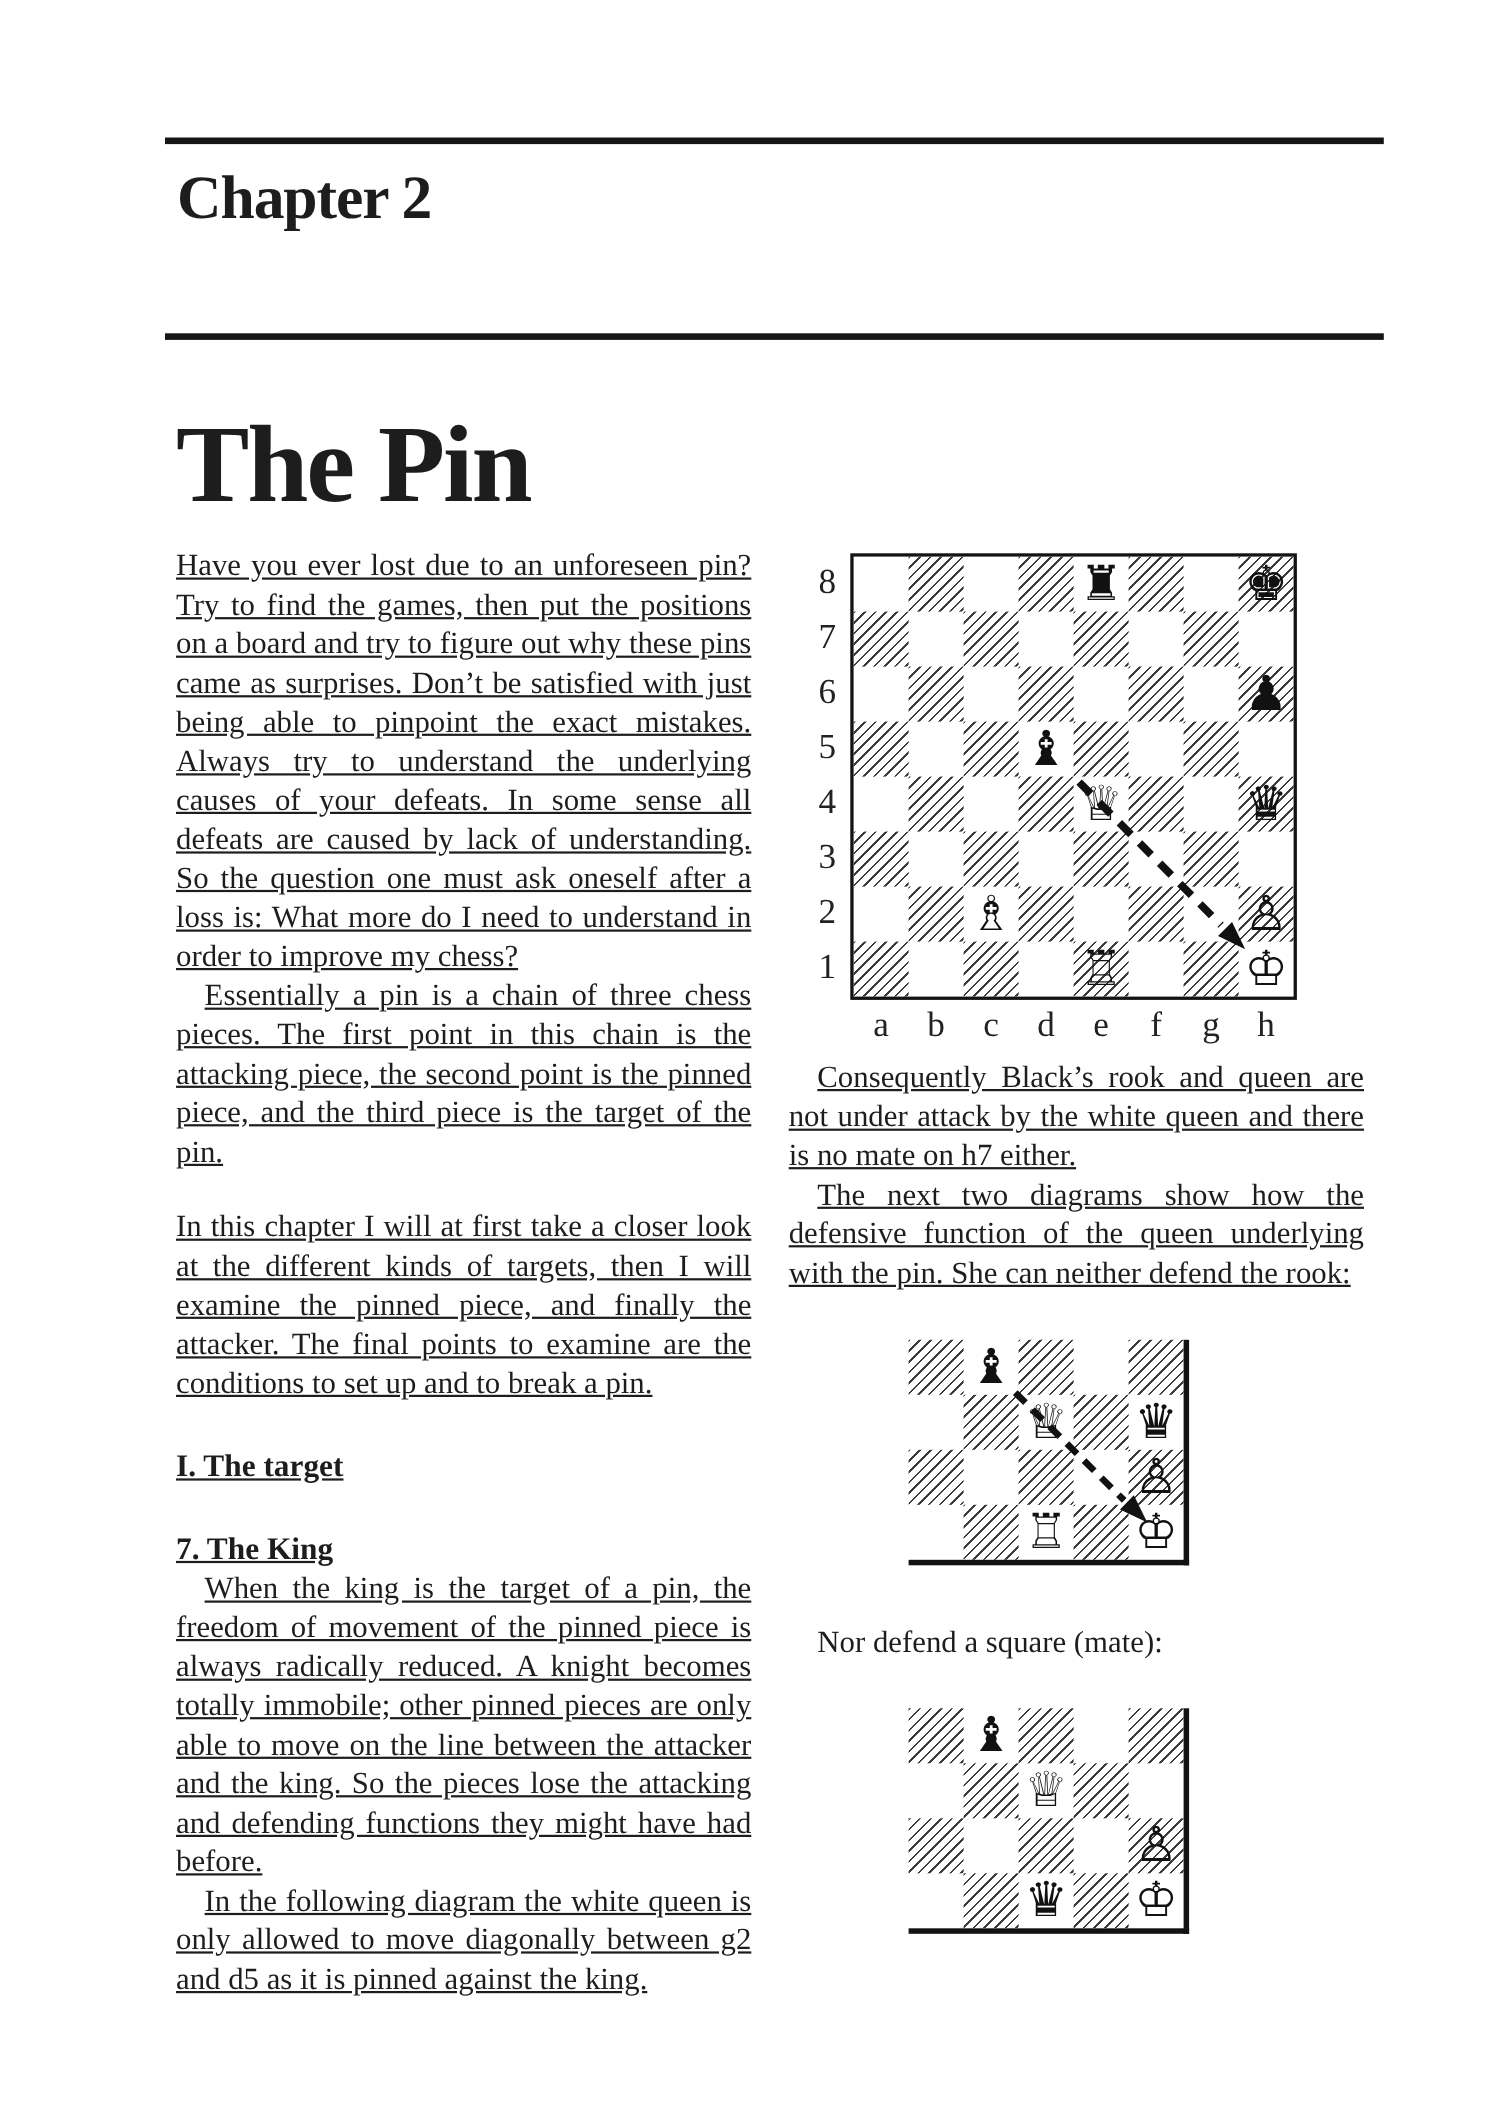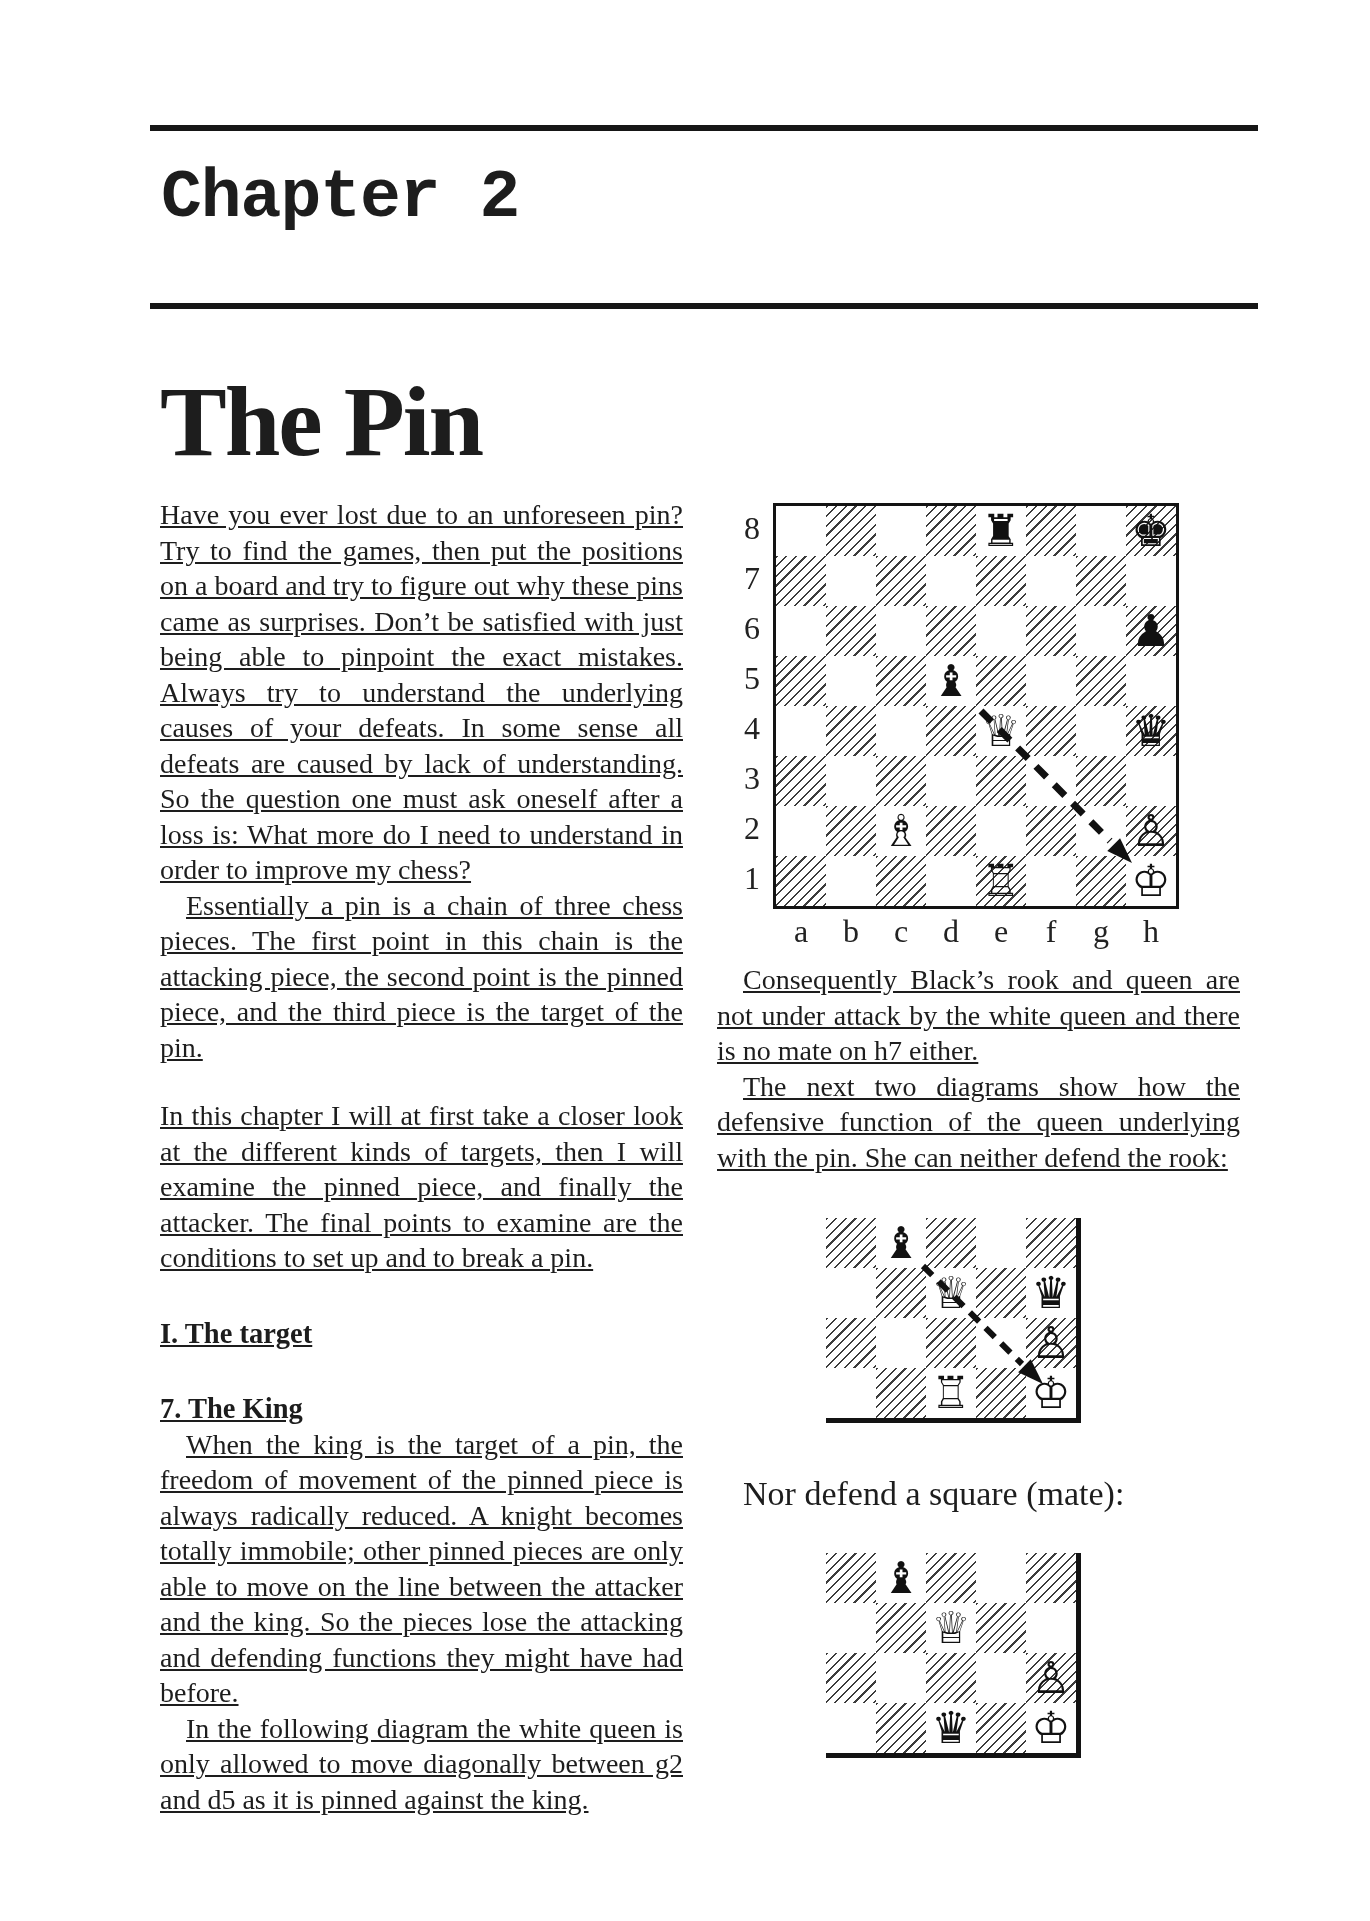--- a/index.html
+++ b/index.html
@@ -5,40 +5,40 @@
   html,body{margin:0;padding:0;background:#e8e8e8;}
   .page{
     position:relative;width:1370px;height:1921px;background:#ffffff;
     font-family:"Liberation Serif",serif;color:#1d1d1d;overflow:hidden;
     margin:0 auto;
   }
   .rule{position:absolute;left:150px;width:1108px;height:6px;background:#161616;}
   #rule-top{top:125px;}
   #rule-mid{top:303px;}
   #chapter{
-    position:absolute;left:161px;top:164px;font-size:68px;line-height:1;
-    font-weight:bold;letter-spacing:-1px;white-space:nowrap;font-family:Liberation Mono, monospace;
+    position:absolute;left:161px;top:152px;font-size:56px;line-height:1;
+    font-weight:bold;letter-spacing:-1px;white-space:nowrap;
   }
   #title{
     position:absolute;left:160px;top:372px;width:1080px;text-align:left;
     font-size:100px;line-height:1;font-weight:bold;letter-spacing:-2px;
   }
   .col{
     position:absolute;width:523px;font-size:28px;line-height:35.5px;
     text-align:justify;hyphens:none;text-decoration:underline;
   }
   #col-left{left:160px;top:497px;}
   #col-right{left:717px;top:962px;}
   .col p{margin:0;}
   .col p.indent{text-indent:26px;}
   .col p.space{margin-top:33px;}
   .col h3{font-size:28.5px;line-height:35.5px;margin:40px 0 0 0;text-align:left;}
   #mate-caption{
     position:absolute;left:717px;top:1476px;width:523px;
-    font-size:34px;line-height:35.5px;text-indent:26px;
+    font-size:28px;line-height:35.5px;text-indent:26px;
   }
   .board{position:absolute;background:#fff;}
   .board.full{border:3px solid #131313;}
   .board.corner{border-right:5px solid #131313;border-bottom:5px solid #131313;}
   .sq{position:absolute;width:50px;height:50px;box-sizing:border-box;}
   .sq.dark{
     background-image:repeating-linear-gradient(135deg,
       #3c3c3c 0px,#3c3c3c 1.6px,transparent 1.6px,transparent 6.8px);
   }
   .piece{

